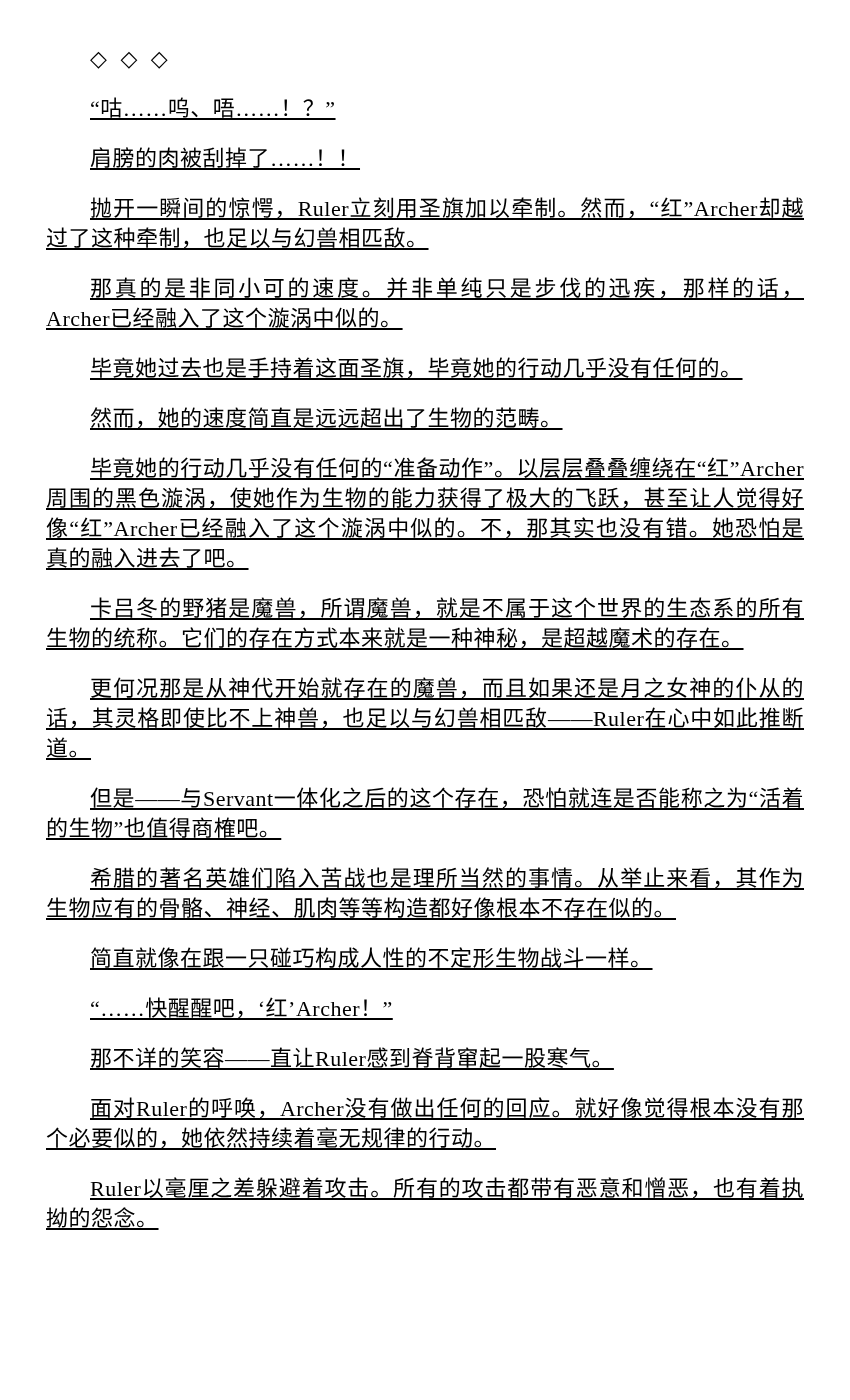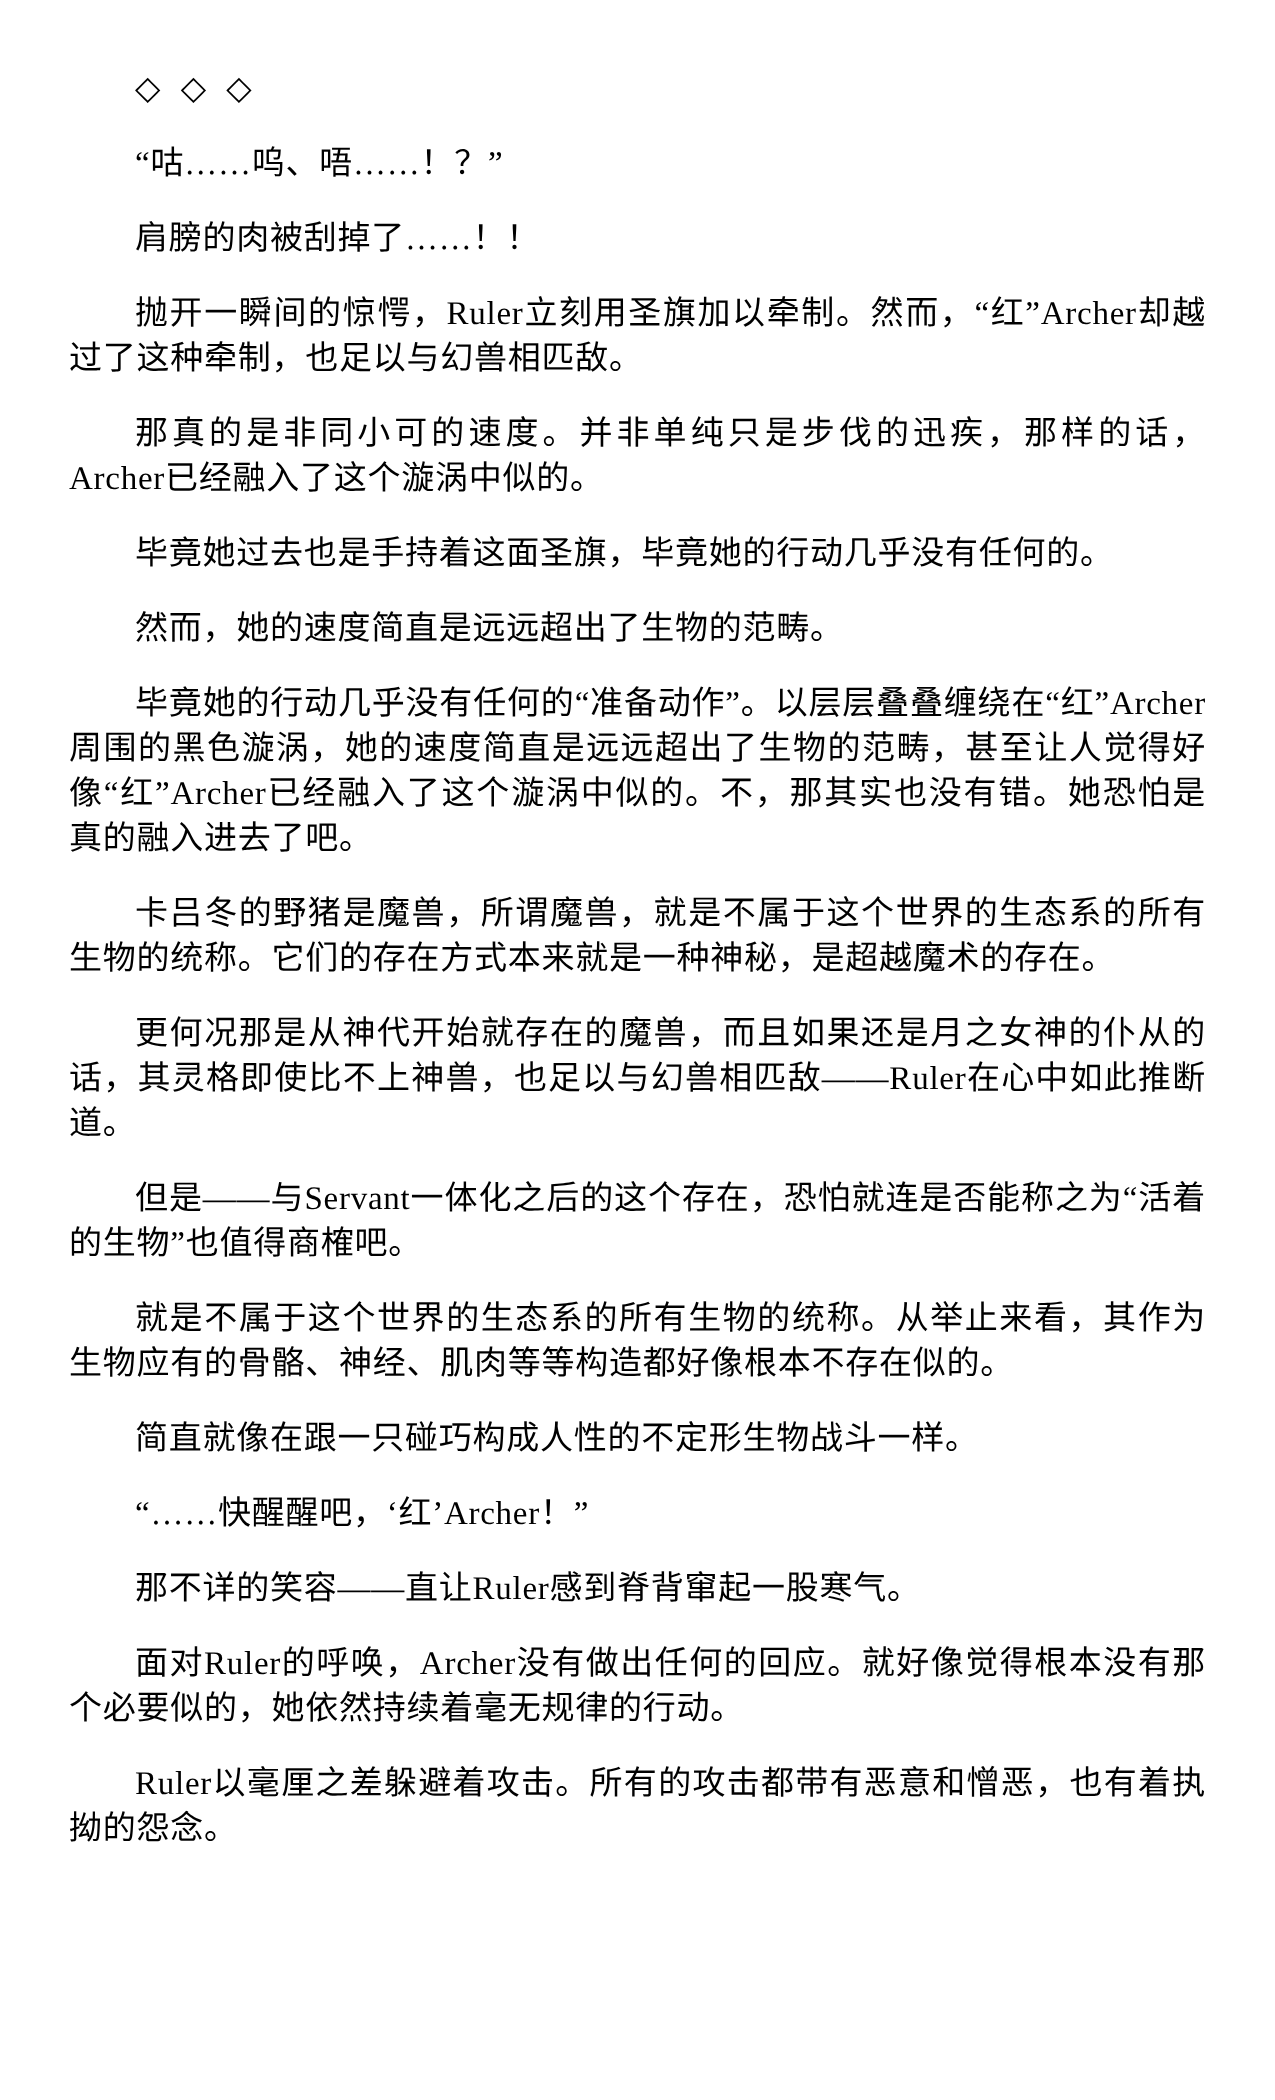--- a/index.html
+++ b/index.html
@@ -33,36 +33,37 @@
   }
   p.para {
     margin: 0 0 20px 0;
     font-size: 22px;
     line-height: 30px;
     letter-spacing: 0.5px;
     text-align: justify;
     text-justify: inter-ideograph;
     text-indent: 2em;
     color: #000000;
+    text-decoration: underline;
   }
 </style>
 </head>
 <body>
 
 <main class="page">
   <div class="separator">◇ ◇ ◇</div>
   <p class="para">“咕……呜、唔……！？”</p>
   <p class="para">肩膀的肉被刮掉了……！！</p>
   <p class="para">抛开一瞬间的惊愕，Ruler立刻用圣旗加以牵制。然而，“红”Archer却越过了这种牵制，也足以与幻兽相匹敌。</p>
   <p class="para">那真的是非同小可的速度。并非单纯只是步伐的迅疾，那样的话，Archer已经融入了这个漩涡中似的。</p>
   <p class="para">毕竟她过去也是手持着这面圣旗，毕竟她的行动几乎没有任何的。</p>
   <p class="para">然而，她的速度简直是远远超出了生物的范畴。</p>
-  <p class="para">毕竟她的行动几乎没有任何的“准备动作”。以层层叠叠缠绕在“红”Archer周围的黑色漩涡，她的速度简直是远远超出了生物的范畴，甚至让人觉得好像“红”Archer已经融入了这个漩涡中似的。不，那其实也没有错。她恐怕是真的融入进去了吧。</p>
+  <p class="para">毕竟她的行动几乎没有任何的“准备动作”。以层层叠叠缠绕在“红”Archer周围的黑色漩涡，使她作为生物的能力获得了极大的飞跃，甚至让人觉得好像“红”Archer已经融入了这个漩涡中似的。不，那其实也没有错。她恐怕是真的融入进去了吧。</p>
   <p class="para">卡吕冬的野猪是魔兽，所谓魔兽，就是不属于这个世界的生态系的所有生物的统称。它们的存在方式本来就是一种神秘，是超越魔术的存在。</p>
   <p class="para">更何况那是从神代开始就存在的魔兽，而且如果还是月之女神的仆从的话，其灵格即使比不上神兽，也足以与幻兽相匹敌——Ruler在心中如此推断道。</p>
   <p class="para">但是——与Servant一体化之后的这个存在，恐怕就连是否能称之为“活着的生物”也值得商榷吧。</p>
-  <p class="para">就是不属于这个世界的生态系的所有生物的统称。从举止来看，其作为生物应有的骨骼、神经、肌肉等等构造都好像根本不存在似的。</p>
+  <p class="para">希腊的著名英雄们陷入苦战也是理所当然的事情。从举止来看，其作为生物应有的骨骼、神经、肌肉等等构造都好像根本不存在似的。</p>
   <p class="para">简直就像在跟一只碰巧构成人性的不定形生物战斗一样。</p>
   <p class="para">“……快醒醒吧，‘红’Archer！”</p>
   <p class="para">那不详的笑容——直让Ruler感到脊背窜起一股寒气。</p>
   <p class="para">面对Ruler的呼唤，Archer没有做出任何的回应。就好像觉得根本没有那个必要似的，她依然持续着毫无规律的行动。</p>
   <p class="para">Ruler以毫厘之差躲避着攻击。所有的攻击都带有恶意和憎恶，也有着执拗的怨念。</p>
 </main>
 
 </body></html>

